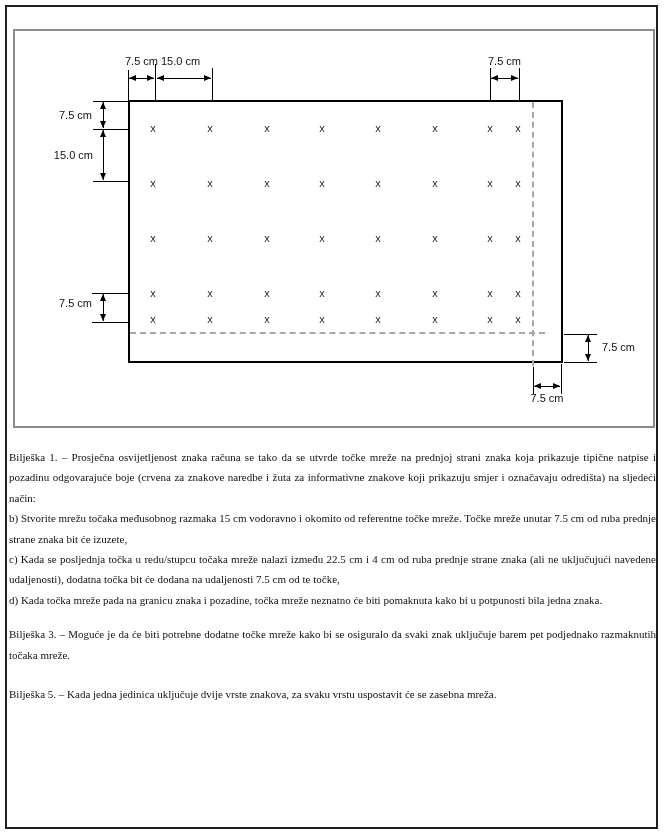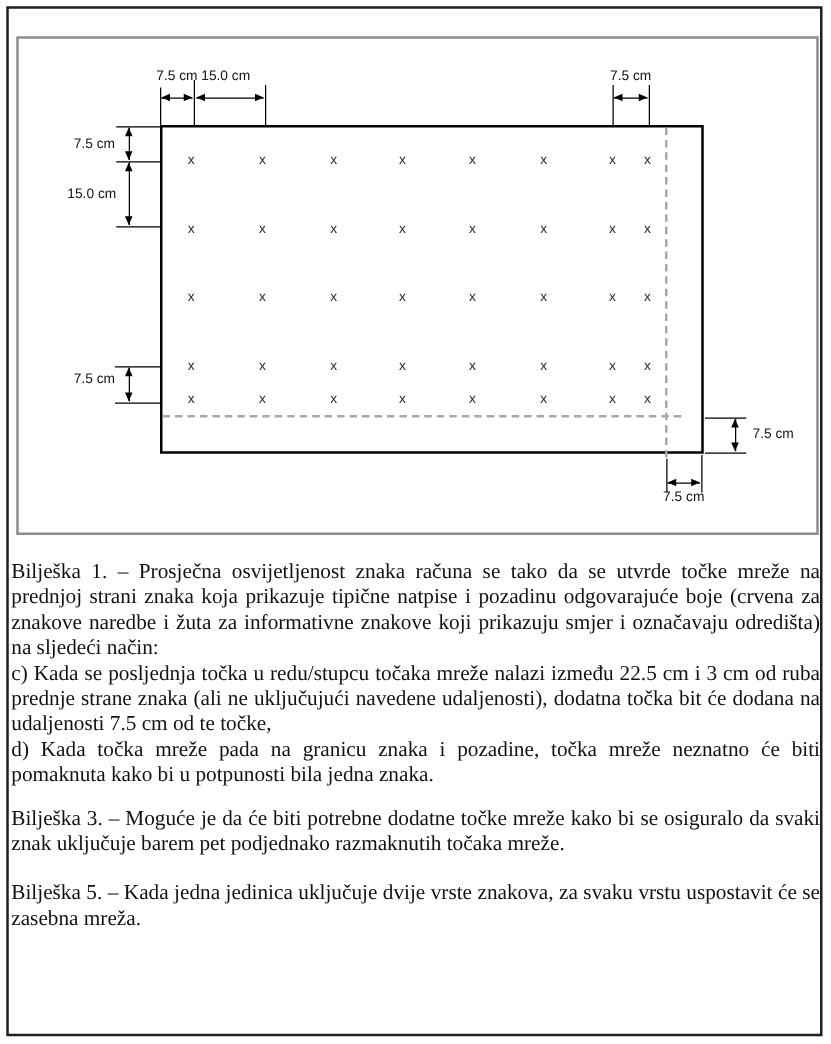--- a/index.html
+++ b/index.html
@@ -38,21 +38,21 @@
   .varrow::after{content:"";position:absolute;bottom:0;left:-4px;width:0;height:0;
         border-left:3.5px solid transparent;border-right:3.5px solid transparent;
         border-top:7px solid #000;}
 
   .dim-label{position:absolute;font:11px "Liberation Sans",sans-serif;color:#111;
         white-space:nowrap;}
   .ta-r{text-align:right;}
   .ta-c{text-align:center;}
 
   .notes{position:absolute;left:9px;top:447px;width:647px;}
-  .notes p{margin:0;font-size:17px;line-height:20.4px;text-align:justify;}
+  .notes p{margin:0;font-size:11px;line-height:20.4px;text-align:justify;}
   .notes p.gap-sm{margin-top:14px;}
   .notes p.gap-md{margin-top:19px;}
 </style>
 </head>
 <body>
 
 <div class="page">
   <div class="page-border"></div>
 
   <div class="figure-box"></div>
@@ -135,18 +135,19 @@
   <div class="varrow" style="left:588px;top:335px;height:26px;"></div>
   <span class="dim-label" style="left:602px;top:341px;">7.5 cm</span>
 
   <div class="tick-v" style="left:533px;top:367px;height:27px;"></div>
   <div class="tick-v" style="left:561px;top:364px;height:30px;"></div>
   <div class="harrow" style="left:534px;top:386px;width:26px;"></div>
   <span class="dim-label ta-c" style="left:527px;top:392px;width:40px;">7.5 cm</span>
 
   <div class="notes">
     <p>Bilješka 1. – Prosječna osvijetljenost znaka računa se tako da se utvrde točke mreže na prednjoj strani znaka koja prikazuje tipične natpise i pozadinu odgovarajuće boje (crvena za znakove naredbe i žuta za informativne znakove koji prikazuju smjer i označavaju odredišta) na sljedeći način:</p>
-    <p>c) Kada se posljednja točka u redu/stupcu točaka mreže nalazi između 22.5 cm i 3 cm od ruba prednje strane znaka (ali ne uključujući navedene udaljenosti), dodatna točka bit će dodana na udaljenosti 7.5 cm od te točke,</p>
+    <p>b) Stvorite mrežu točaka međusobnog razmaka 15 cm vodoravno i okomito od referentne točke mreže. Točke mreže unutar 7.5 cm od ruba prednje strane znaka bit će izuzete,</p>
+    <p>c) Kada se posljednja točka u redu/stupcu točaka mreže nalazi između 22.5 cm i 4 cm od ruba prednje strane znaka (ali ne uključujući navedene udaljenosti), dodatna točka bit će dodana na udaljenosti 7.5 cm od te točke,</p>
     <p>d) Kada točka mreže pada na granicu znaka i pozadine, točka mreže neznatno će biti pomaknuta kako bi u potpunosti bila jedna znaka.</p>
     <p class="gap-sm">Bilješka 3. – Moguće je da će biti potrebne dodatne točke mreže kako bi se osiguralo da svaki znak uključuje barem pet podjednako razmaknutih točaka mreže.</p>
     <p class="gap-md">Bilješka 5. – Kada jedna jedinica uključuje dvije vrste znakova, za svaku vrstu uspostavit će se zasebna mreža.</p>
   </div>
 </div>
 
 </body></html>

